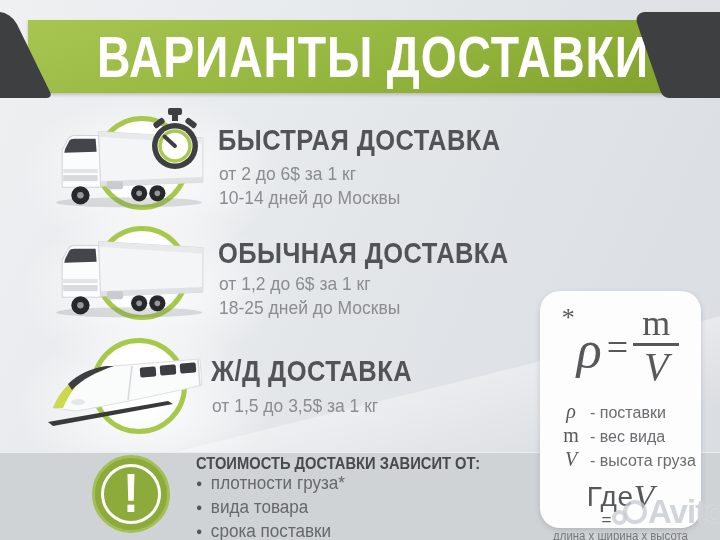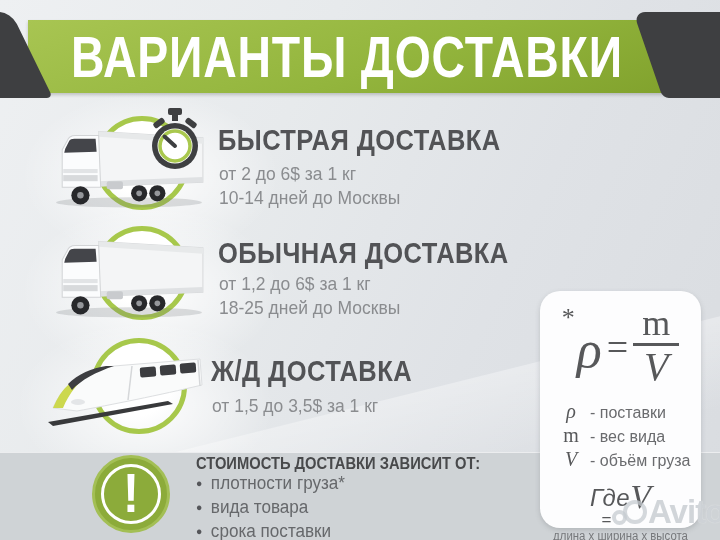--- a/index.html
+++ b/index.html
@@ -12,21 +12,21 @@
   #glow1{left:20px;top:90px;} #glow2{left:20px;top:205px;} #glow3{left:15px;top:320px;}
   .sweep{position:absolute;width:900px;height:90px;background:linear-gradient(rgba(255,255,255,.35),rgba(255,255,255,0));
     transform:rotate(-14deg);left:-60px;top:400px;pointer-events:none;}
 
   
   .ribbon-end{position:absolute;top:12px;height:86px;background:#3e3f41;z-index:3;}
   #ribbon-left{left:-40px;width:72px;transform:skewX(26deg);border-radius:0 12px 6px 0;}
   #ribbon-right{left:648px;width:120px;transform:skewX(19deg);border-radius:12px 0 0 6px;}
   #banner{position:absolute;left:28px;top:20px;width:664px;height:73px;z-index:2;
     background:linear-gradient(160deg,#a8c552 0%,#93b53d 55%,#80a12c 100%);
-    display:flex;align-items:center;justify-content:flex-end;
+    display:flex;align-items:center;justify-content:flex-start;
     box-shadow:0 2px 3px rgba(60,65,60,.25);}
   #banner .t{color:#ffffff;font-weight:bold;font-size:58px;letter-spacing:1px;
     transform:scaleX(.8);white-space:nowrap;}
 
   
   .ring{position:absolute;border-radius:50%;border:5px solid #a7c84b;box-sizing:border-box;
     background:radial-gradient(circle at 45% 40%,#ffffff 55%,#f2f4f5 100%);}
   #ring1{left:95px;top:116px;width:94px;height:94px;}
   #ring2{left:95px;top:226px;width:94px;height:94px;}
   #ring3{left:91px;top:338px;width:96px;height:96px;}
@@ -68,21 +68,21 @@
   #formula .rho{font-size:52px;font-style:italic;line-height:.9;margin-top:8px;}
   #formula .eq{font-size:38px;margin:0 5px;}
   .frac{display:inline-flex;flex-direction:column;align-items:center;}
   .frac .num{font-size:36px;line-height:1;padding:0 9px 2px;border-bottom:3px solid #57585a;}
   .frac .den{font-size:40px;font-style:italic;line-height:1.05;}
   #legend{margin:12px 0 0 20px;}
   #legend .row{display:flex;align-items:baseline;color:#6a6b6e;font-size:16px;line-height:22px;}
   #legend .sym{width:22px;text-align:center;font-size:20px;color:#57585a;margin-right:8px;}
   #legend .it{font-style:italic;}
   #where{text-align:center;margin-top:4px;color:#57585a;}
-  #where .lbl{font-size:24px;letter-spacing:.5px;font-style:italic;}
+  #where .lbl{font-size:28px;letter-spacing:.5px;}
   #where .wv{font-size:34px;font-style:italic;position:relative;top:2px;}
   #where .weq{font-size:17px;line-height:10px;margin-top:1px;margin-left:-28px;}
   #where .exp{font-size:12px;color:#76787b;margin-top:4px;white-space:nowrap;transform:scaleX(.95);}
 
   
   #wm{position:absolute;left:612px;top:493px;display:flex;align-items:center;z-index:5;
     color:rgba(198,203,208,.8);text-shadow:0 0 1px rgba(255,255,255,.7);}
   #wm .c1,#wm .c2{border-radius:50%;border:4px solid rgba(198,203,208,.75);box-sizing:border-box;}
   #wm .c1{width:15px;height:15px;margin-right:-4px;margin-top:10px;}
   #wm .c2{width:24px;height:24px;margin-right:1px;}
@@ -209,21 +209,21 @@
       <div class="row">
         <span class="sym serif it">ρ</span>
         <span>- поставки</span>
       </div>
       <div class="row">
         <span class="sym serif">m</span>
         <span>- вес вида</span>
       </div>
       <div class="row">
         <span class="sym serif it">V</span>
-        <span>- объём груза</span>
+        <span>- высота груза</span>
       </div>
     </div>
     <div id="where">
       <div>
         <span class="lbl">Где</span><span class="wv serif">V</span>
       </div>
       <div class="weq">=</div>
       <div class="exp">длина x ширина x высота</div>
     </div>
   </div>

